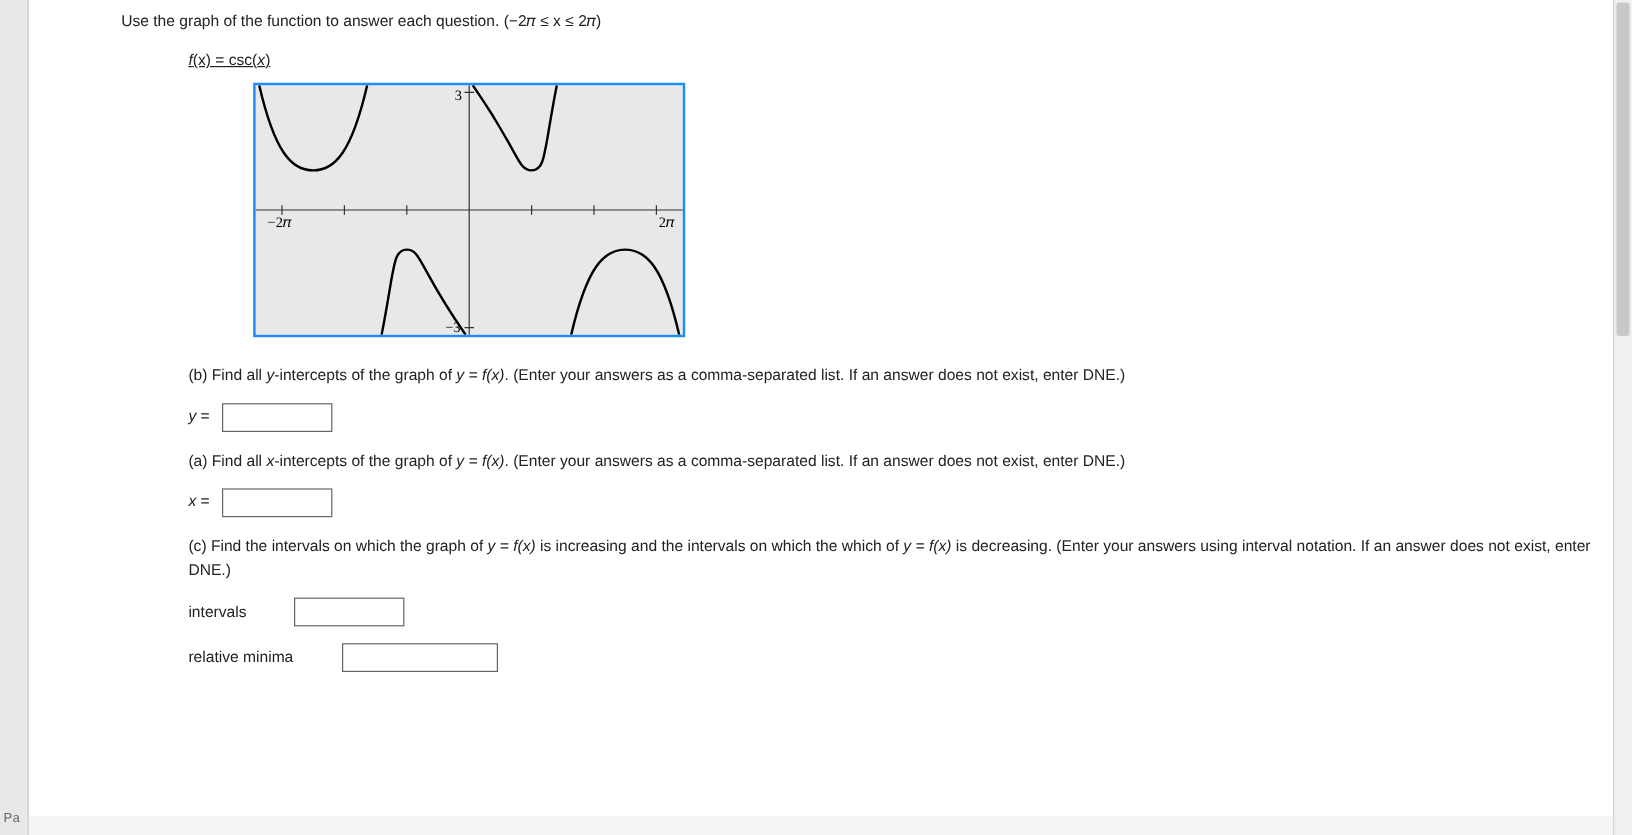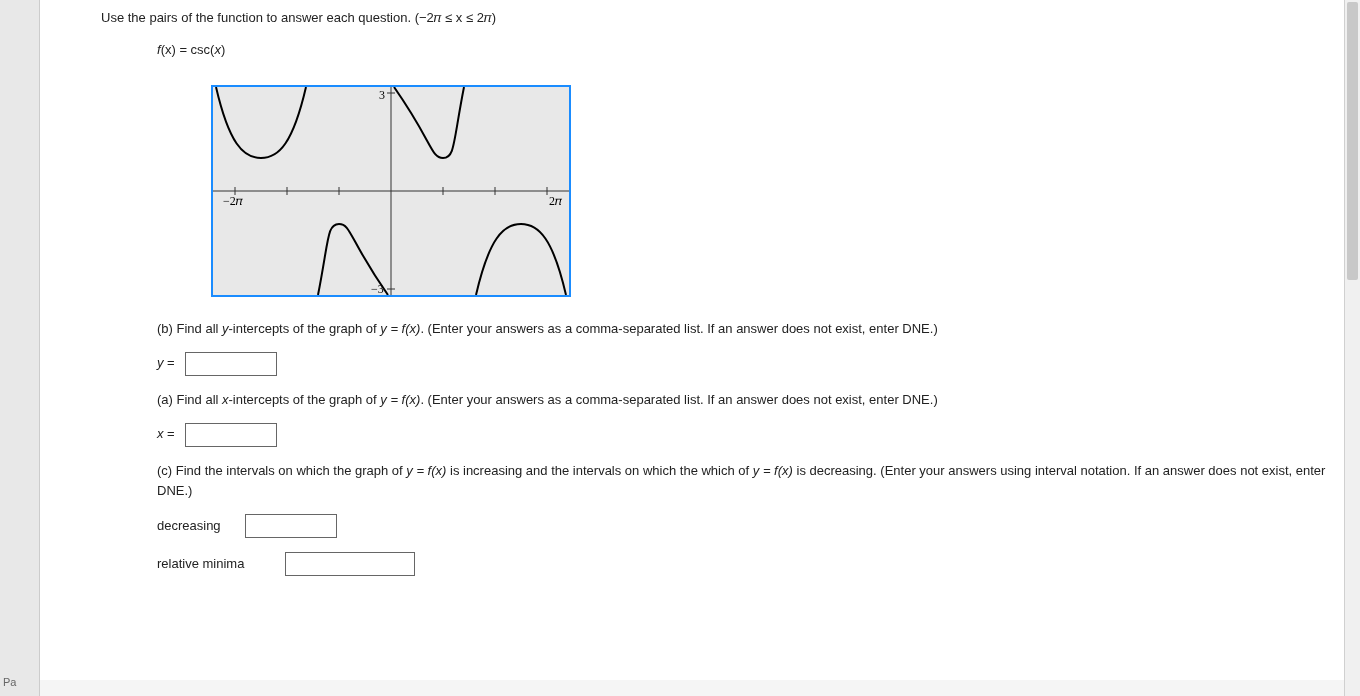--- a/index.html
+++ b/index.html
@@ -7,21 +7,21 @@
       font-family: Verdana, Geneva, sans-serif;
       font-size: 13px;
       color: #222;
       background: #f5f5f5;
       overflow-x: hidden;
     }
     .left-sidebar {
       position: fixed;
       left: 0;
       top: 0;
-      width: 40px;
+      width: 24px;
       height: 100%;
       background: #e8e8e8;
       border-right: 1px solid #ccc;
     }
     .left-sidebar .tab-label {
       position: absolute;
       bottom: 8px;
       left: 3px;
       font-size: 11px;
       color: #666;
@@ -35,22 +35,23 @@
     }
     .question-block {
       margin-left: 80px;
       margin-right: 20px;
     }
     .prompt-line {
       margin-bottom: 16px;
     }
     .func-def {
       margin-left: 56px;
-      margin-bottom: 28px;
+      margin-bottom: 12px;
       font-style: italic;
+      text-decoration: underline;
     }
     .func-def .nonitalic {
       font-style: normal;
     }
     .chart-container {
       margin-left: 110px;
       margin-bottom: 22px;
     }
     .chart {
       border: 2px solid #1a8cff;
@@ -129,21 +130,21 @@
 
 <div class="scroll-track">
   <div class="scroll-arrow up"></div>
   <div class="scroll-thumb"></div>
   <div class="scroll-arrow down"></div>
 </div>
 
 <div class="main-content">
   <div class="question-block">
 
-    <div class="prompt-line">Use the pairs of the function to answer each question. (−2𝜋 ≤ x ≤ 2𝜋)</div>
+    <div class="prompt-line">Use the graph of the function to answer each question. (−2𝜋 ≤ x ≤ 2𝜋)</div>
 
     <div class="func-def">
       <span class="ital">f</span><span class="nonitalic">(x) = csc(</span><span class="ital">x</span><span class="nonitalic">)</span>
     </div>
 
     <div class="chart-container">
       <div class="chart">
         <svg width="356" height="208" viewBox="0 0 356 208">
 
           <line x1="0" y1="104" x2="356" y2="104" stroke="#333" stroke-width="1"></line>
@@ -193,21 +194,21 @@
         <span class="answer-label"><span class="ital">x</span><span> =</span></span>
         <input class="answer-input" type="text" style="">
       </div>
     </div>
 
     <div class="subq">
       <div class="subq-text">
         <span>(c) Find the intervals on which the graph of </span><span class="ital">y = f(x)</span><span>  is increasing and the intervals on which the which of </span><span class="ital">y = f(x)</span><span>  is decreasing. (Enter your answers using interval notation. If an answer does not exist, enter DNE.)</span>
       </div>
       <div class="answer-row">
-        <span class="answer-label answer-label-wide">decreasing</span>
+        <span class="answer-label answer-label-wide">intervals</span>
         <input class="answer-input" type="text" style="">
       </div>
     </div>
 
     <div class="subq">
       <div class="answer-row">
         <span class="answer-label" style="min-width:118px">relative minima</span>
         <input class="answer-input" style="width: 130px;" type="text">
       </div>
     </div>

